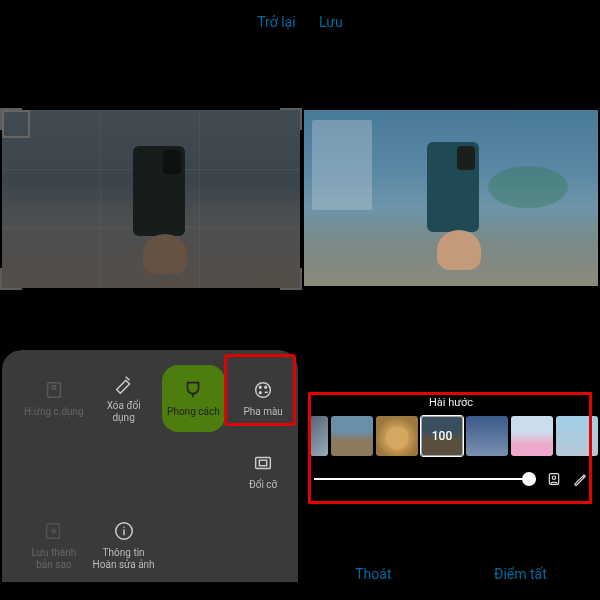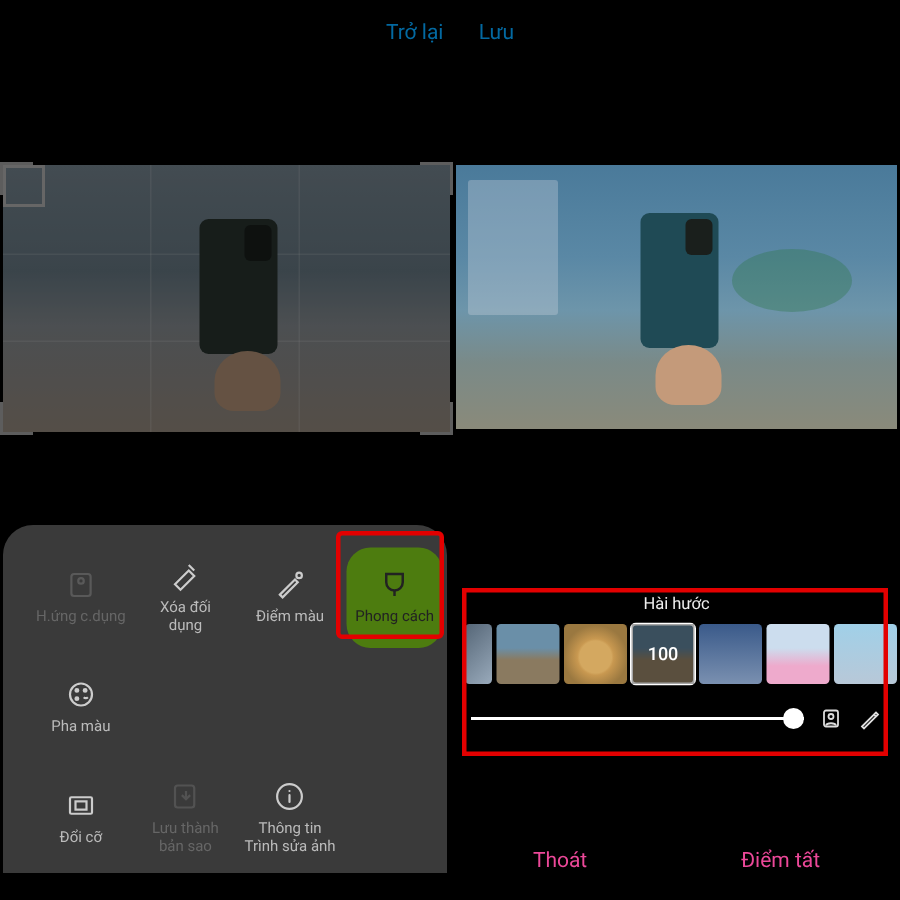--- a/index.html
+++ b/index.html
@@ -200,21 +200,21 @@
   .slider-icon { color: #ddd; width:16px; height:16px; display:flex; align-items:center; justify-content:center;}
   .slider-icon svg { width:16px; height:16px; }
 
   .action-row {
     position: absolute;
     bottom: 18px;
     left: 304px;
     width: 294px;
     display: flex;
     justify-content: space-around;
-    color: #ec4899;
+    color: #0369a1;
     font-size: 14px;
   }
 </style>
 </head>
 <body>
 
 <div class="container">
 
   <div class="header">
     <span>Trở lại</span>
@@ -260,27 +260,20 @@
         <span>H.ứng c.dụng</span>
       </div>
       <div class="tool-item">
         <svg viewBox="0 0 24 24" fill="none" stroke="#ccc" stroke-width="1.6">
             <path d="M4 18 L14 8 L18 12 L8 22 Z"></path>
             <path d="M14 4 L18 8"></path>
           </svg>
         <span style="white-space:pre">Xóa đối
 dụng</span>
       </div>
-      <div class="tool-item">
-        <svg viewBox="0 0 24 24" fill="none" stroke="#ccc" stroke-width="1.6">
-            <path d="M5 19 L16 8 L18 10 L7 21 Z"></path>
-            <circle cx="19" cy="5" r="2"></circle>
-          </svg>
-        <span>Điểm màu</span>
-      </div>
       <div class="tool-item highlighted">
         <svg viewBox="0 0 24 24" fill="none" stroke="#222" stroke-width="1.8">
             <path d="M6 4 h12 v6 a6 6 0 0 1 -12 0 Z"></path>
             <path d="M12 16 v4"></path>
           </svg>
         <span>Phong cách</span>
       </div>
       <div class="tool-item">
         <svg viewBox="0 0 24 24" fill="none" stroke="#ccc" stroke-width="1.6">
             <circle cx="12" cy="12" r="8"></circle>
@@ -308,21 +301,21 @@
           </svg>
         <span style="white-space:pre">Lưu thành
 bản sao</span>
       </div>
       <div class="tool-item">
         <svg viewBox="0 0 24 24" fill="none" stroke="#ccc" stroke-width="1.6">
             <circle cx="12" cy="12" r="9"></circle>
             <path d="M12 8 v0 M12 11 v5" stroke-linecap="round"></path>
           </svg>
         <span style="white-space:pre">Thông tin
-Trình sửa ảnh</span>
+Hoàn sửa ảnh</span>
       </div>
       <div></div>
     </div>
   </div>
   <div class="highlight-ring"></div>
 
   <div class="style-panel">
     <div class="style-title">Hài hước</div>
     <div class="style-thumbs">
       <div class="thumb partial-l" style="background:linear-gradient(135deg,#567,#9ab)"></div>

